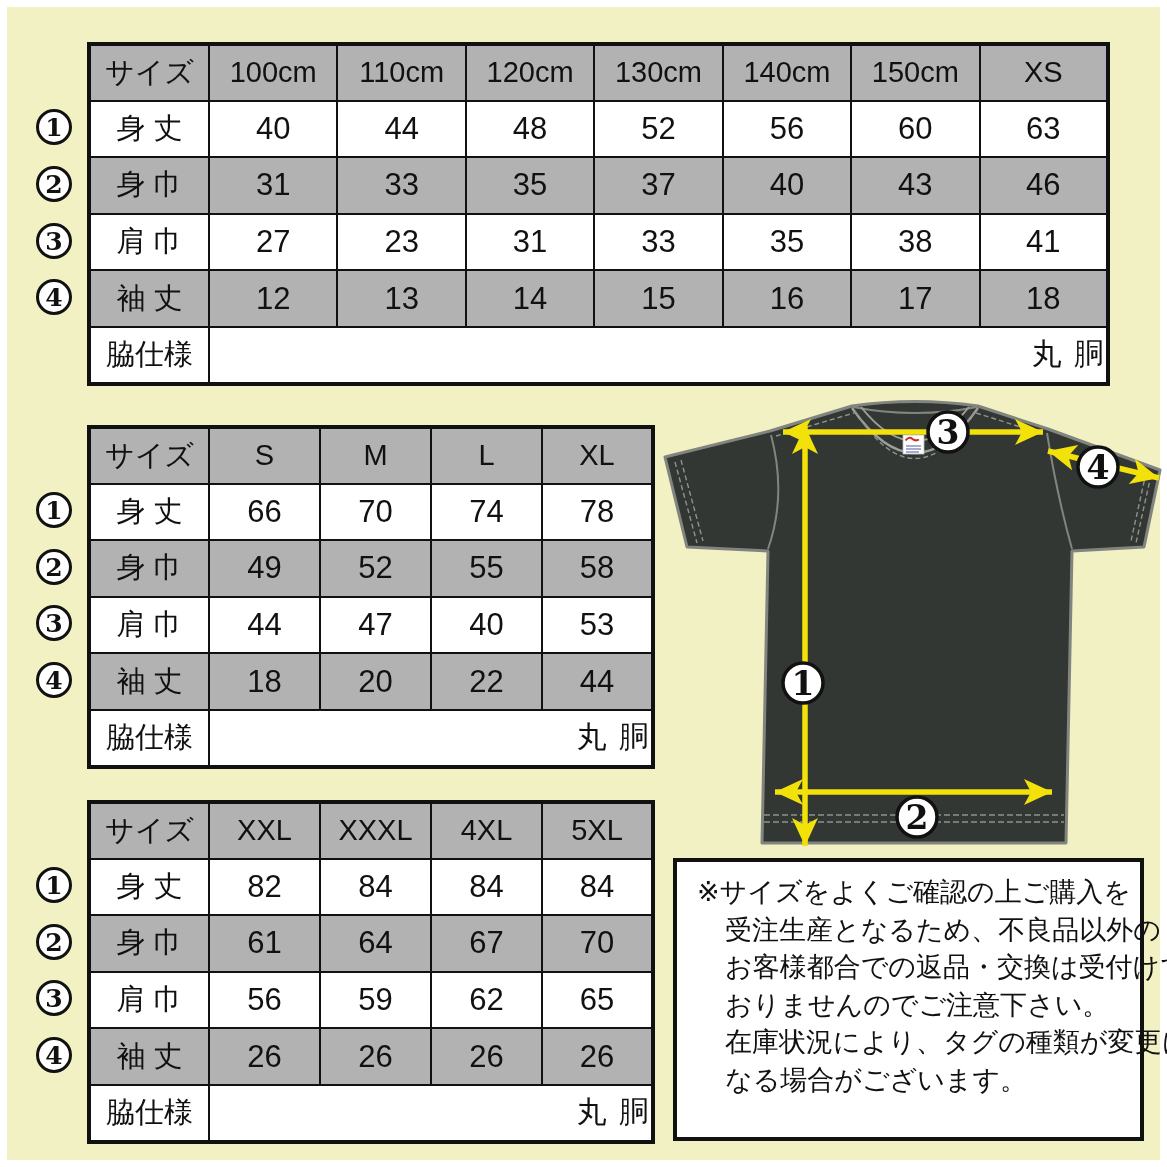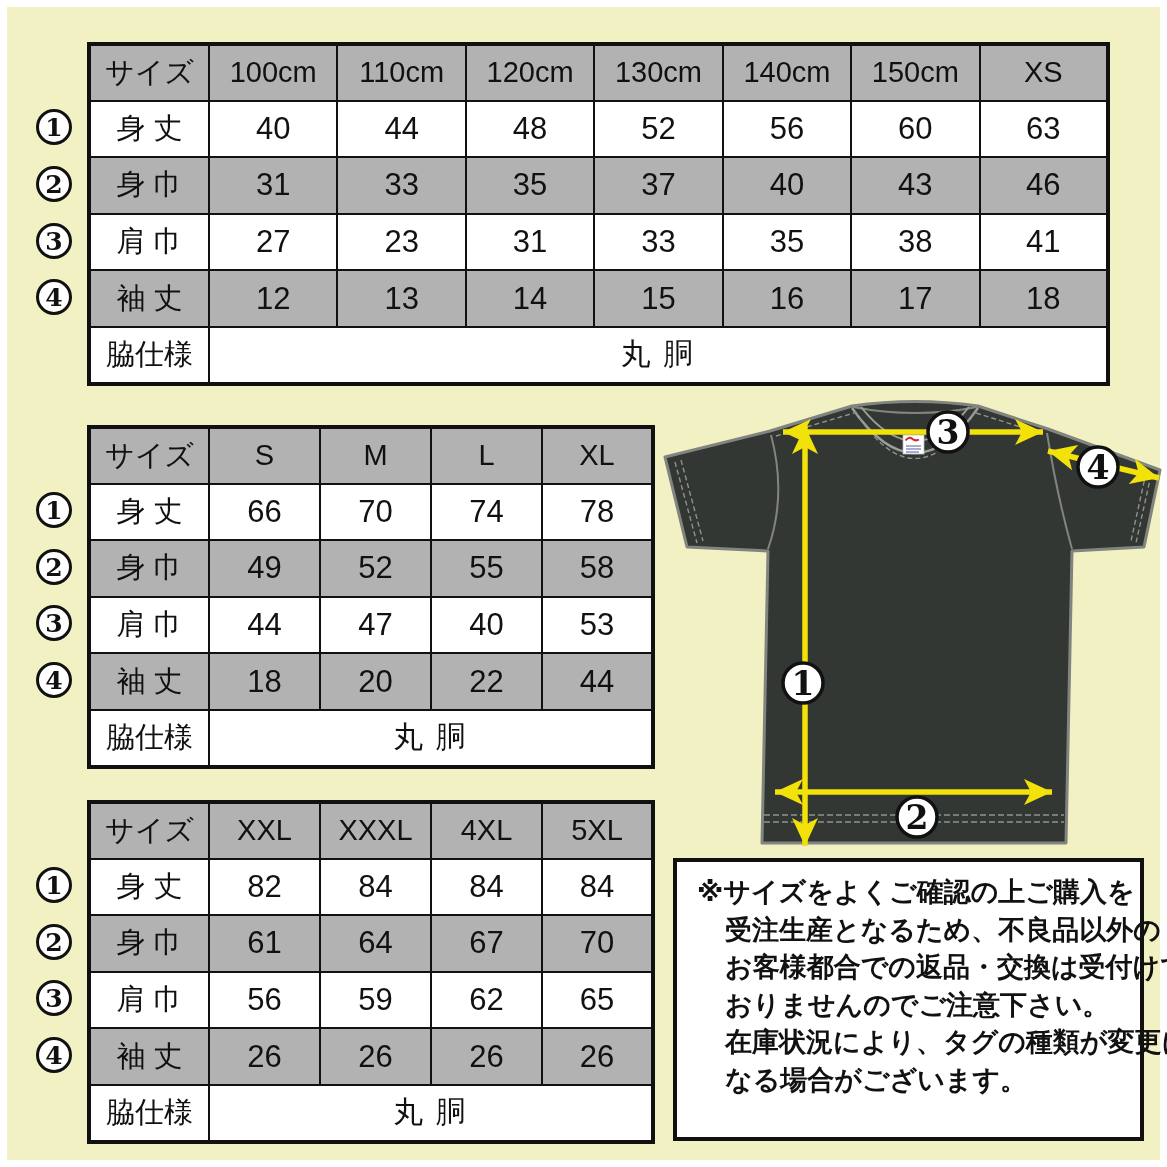--- a/index.html
+++ b/index.html
@@ -30,21 +30,21 @@
   .size-table tr{height:56.6px;}
   .size-table thead th{
     background:#b2b2b2;
     font-weight:normal;
     font-size:29px;
   }
   .size-table tr.w td{background:#ffffff;}
   .size-table tr.g td{background:#b2b2b2;}
   .size-table td.lbl{font-size:29px;}
   .size-table td.val{font-size:31px;}
-  .size-table td.fval{font-size:30px;letter-spacing:2px;}
+  .size-table td.fval{font-size:30px;letter-spacing:2px;text-align:right;}
   .t1{left:87px;top:42px;width:1023px;height:340px;}
   .t2{left:87px;top:425px;width:568px;height:340px;}
   .t3{left:87px;top:800px;width:568px;height:340px;}
   
   .mc{
     position:absolute;
     width:36px;height:36px;
     box-sizing:border-box;
     border:3px solid #111;
     border-radius:50%;
@@ -65,21 +65,21 @@
   .notice{
     position:absolute;
     left:673px;top:858px;width:471px;height:283px;
     box-sizing:border-box;
     background:#fff;
     border:4px solid #111;
     padding:12px 6px 0 20px;
     font-size:27px;
     line-height:37.5px;
   }
-  .nl{white-space:nowrap;font-weight:bold;}
+  .nl{white-space:nowrap;}
   .nl.ind{padding-left:28px;}
 </style>
 </head>
 <body>
 
 <div class="page">
 
   <table class="size-table t1">
       <colgroup>
         <col style="width: 120px;">

